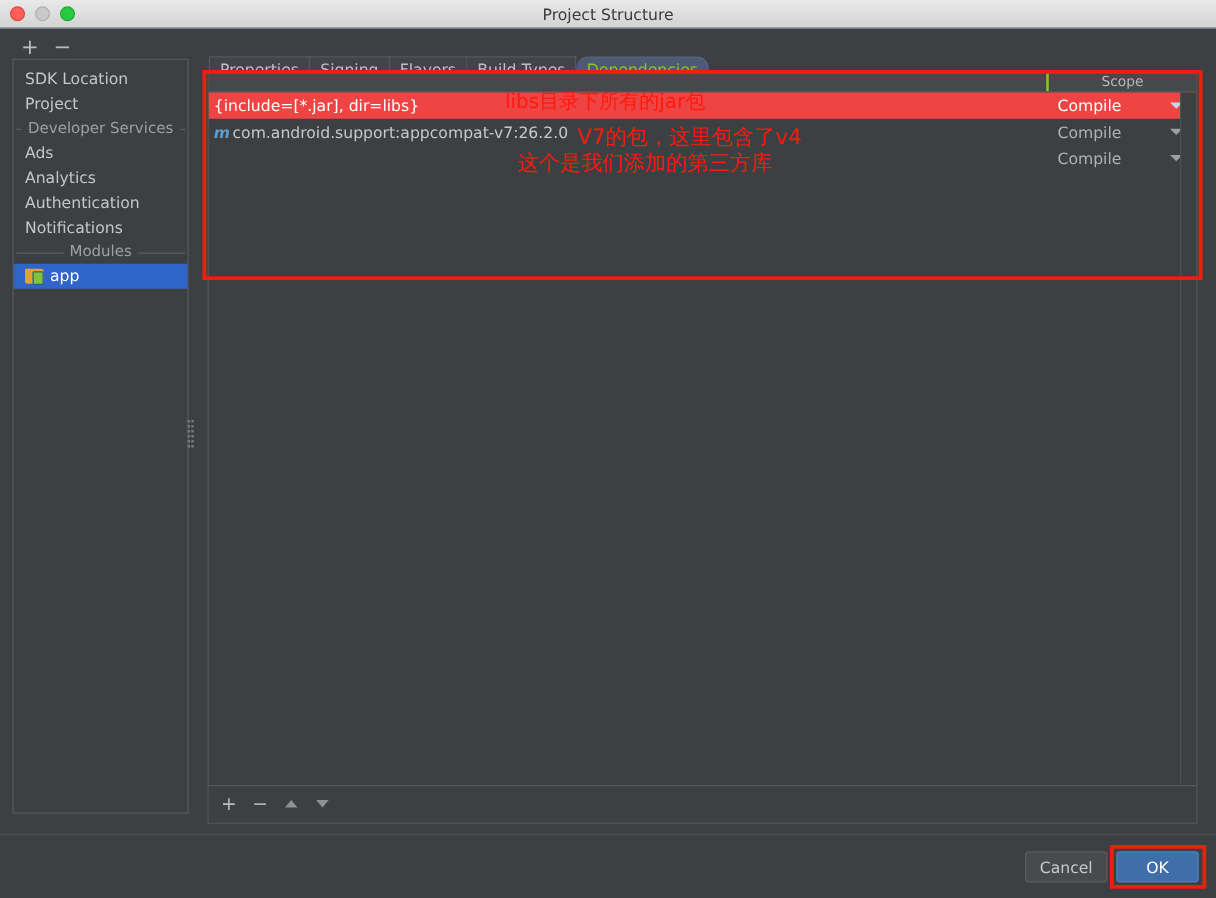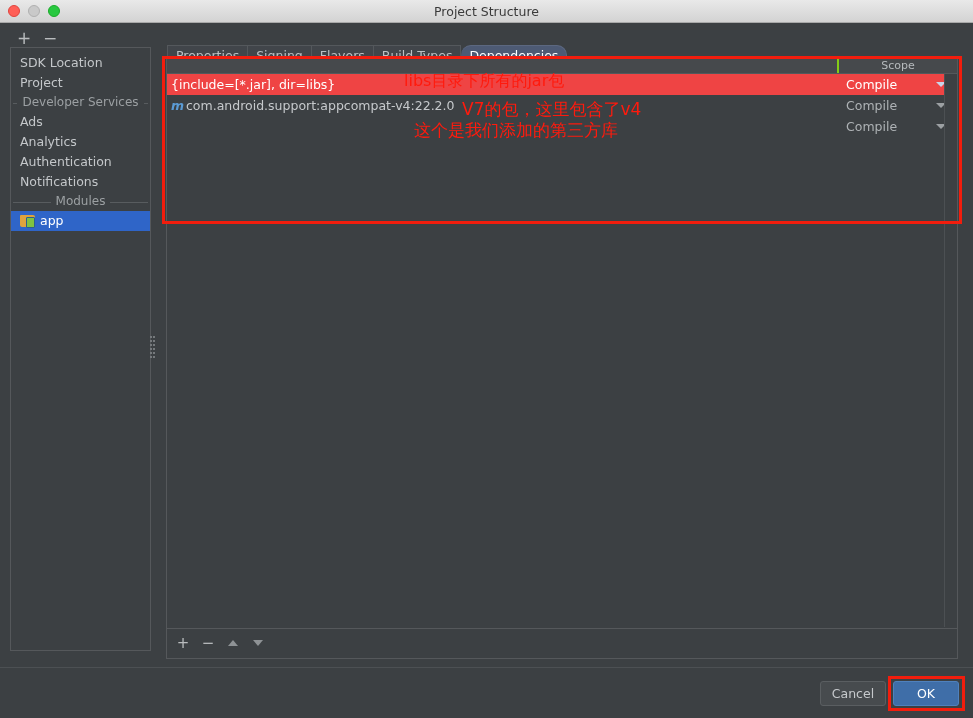--- a/index.html
+++ b/index.html
@@ -82,21 +82,21 @@
     background: #41454a;
     border: 1px solid #54585c;
     border-left-width: 0;
     cursor: default;
     white-space: nowrap;
     margin-top: 16px;
   }
   .tab:first-child { border-left-width: 1px; }
   .tab.active {
     background: #4d5a74;
-    color: #ffffff;
+    color: #84cc16;
     border-color: #5c6880;
     border-radius: 10px;
   }
 
   
   .sidebar {
     position: absolute;
     left: 10px; top: 47px;
     width: 141px; height: 604px;
     background: #3c4043;
@@ -428,21 +428,21 @@
 
       <div class="row selected">
         <div class="row-name">{include=[*.jar], dir=libs}</div>
         <div class="row-scope">
           <span class="scope-text">Compile</span>
           <span class="scope-arrow"></span>
         </div>
       </div>
 
       <div class="row">
-        <div class="row-name"><span class="m-icon">m</span><span>com.android.support:appcompat-v4:22.2.0</span></div>
+        <div class="row-name"><span class="m-icon">m</span><span>com.android.support:appcompat-v7:26.2.0</span></div>
         <div class="row-scope">
           <span class="scope-text">Compile</span>
           <span class="scope-arrow"></span>
         </div>
       </div>
 
       <div class="row">
         <div class="row-scope">
           <span class="scope-text">Compile</span>
           <span class="scope-arrow"></span>

